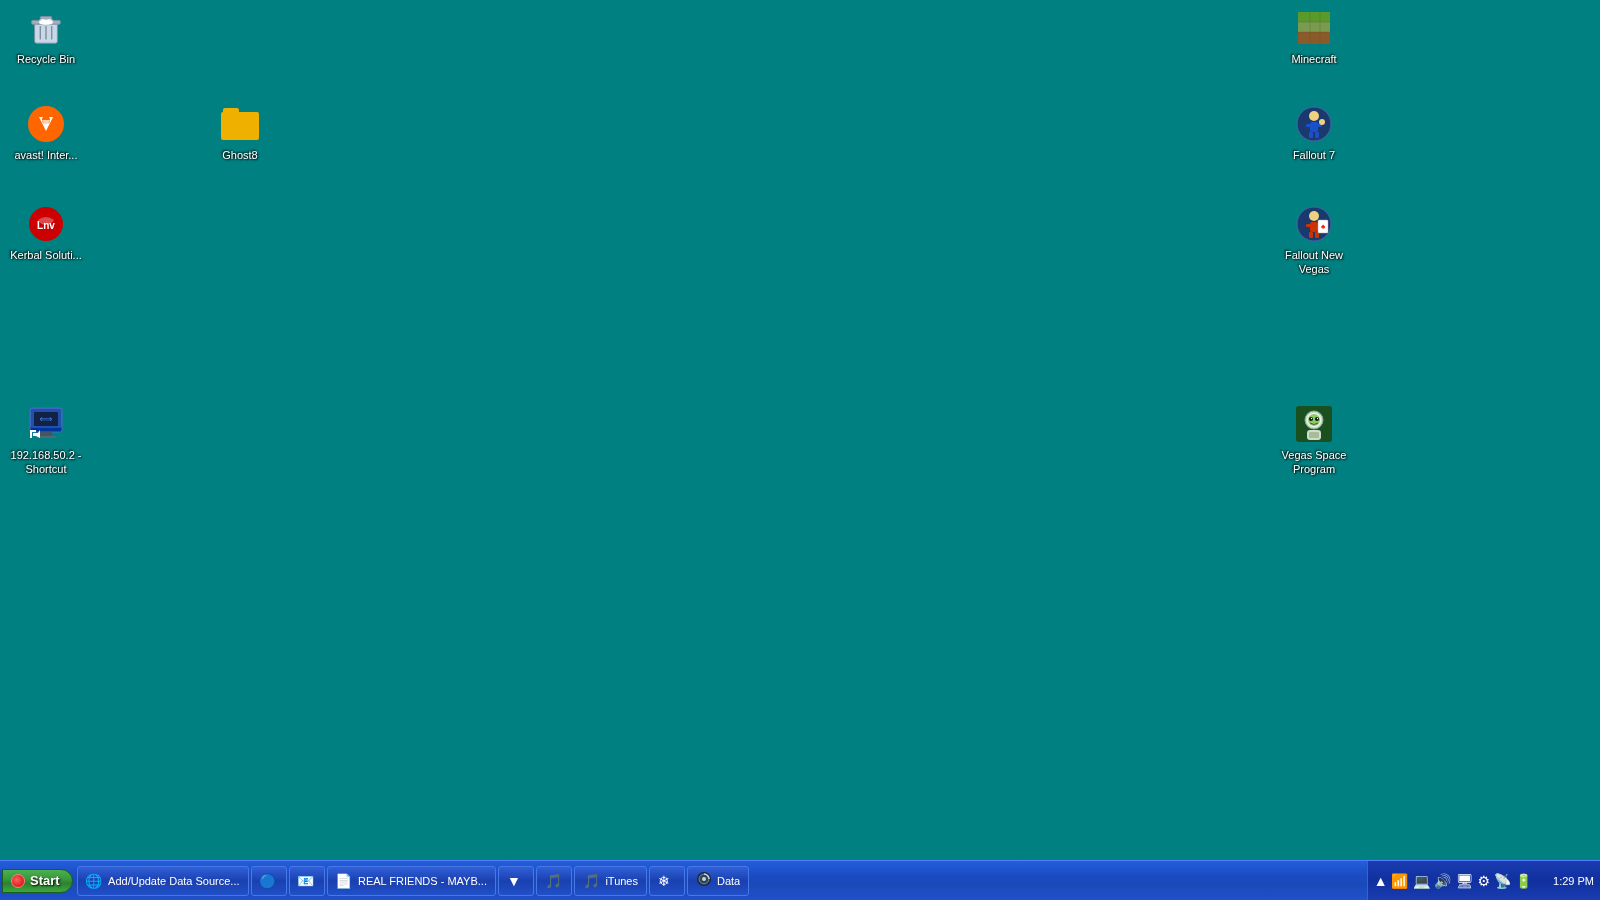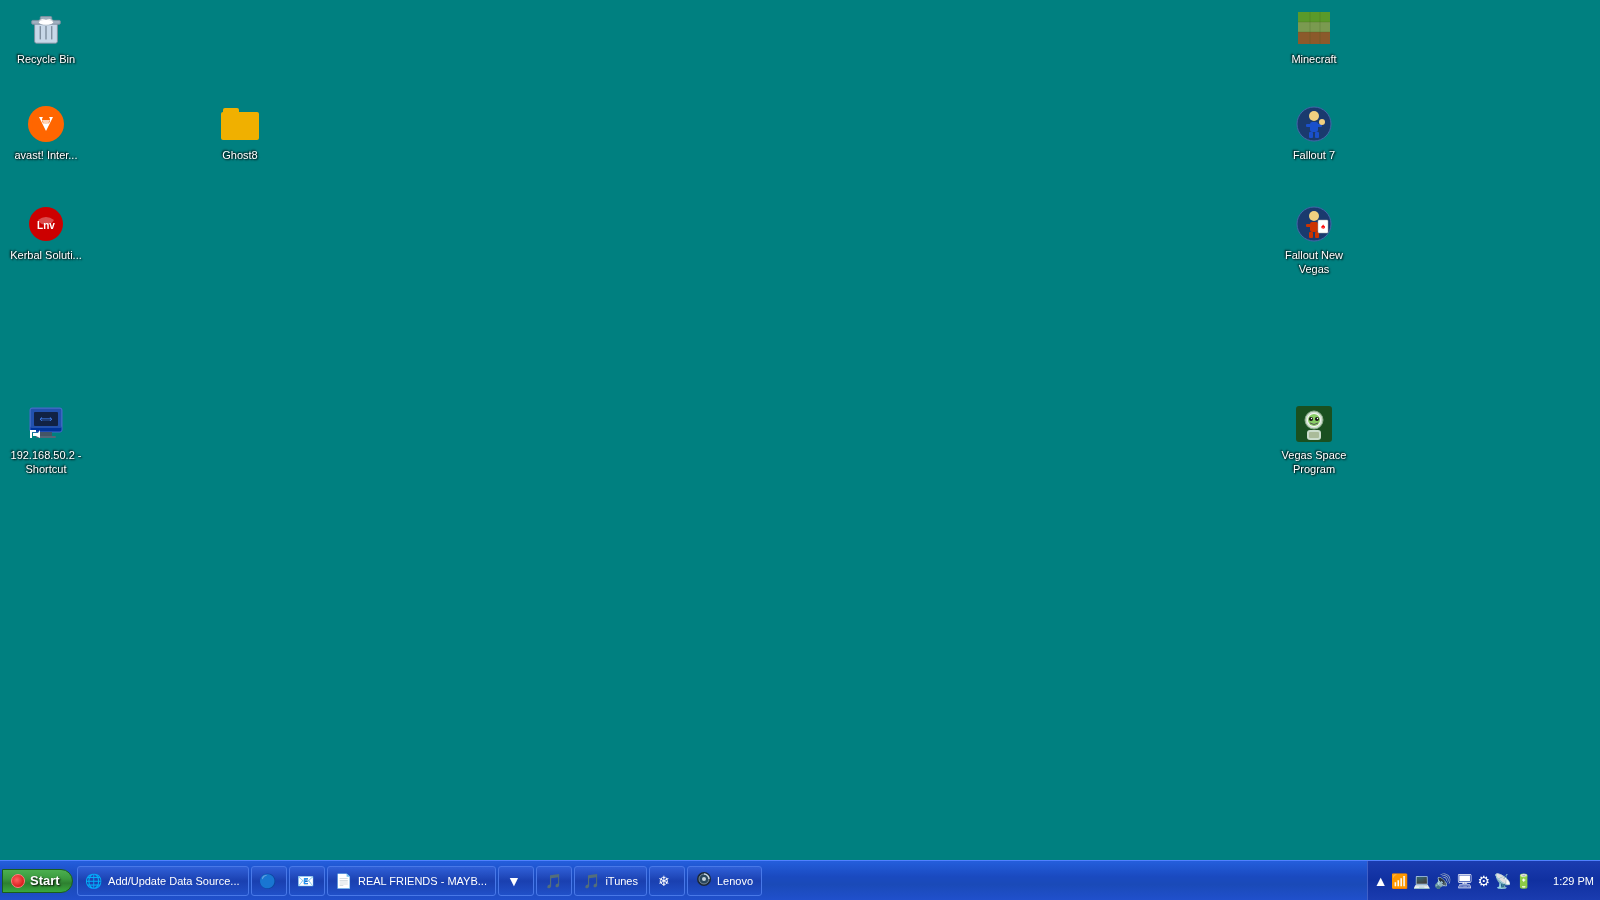--- a/index.html
+++ b/index.html
@@ -413,21 +413,21 @@
 
     <div class="taskbar-item">
       <span class="taskbar-item-icon steam-shape">
         <svg width="16" height="16" viewBox="0 0 16 16">
           <circle cx="8" cy="8" r="7" fill="#1b2838"></circle>
           <circle cx="8" cy="8" r="5" fill="#2a475e" stroke="#c6d4df" stroke-width="0.5"></circle>
           <path d="M8 3 A5 5 0 0 1 13 8" stroke="#c6d4df" stroke-width="1.5" fill="none"></path>
           <circle cx="8" cy="8" r="2" fill="#c6d4df"></circle>
         </svg>
       </span>
-      <span class="taskbar-item-text">Lenovo</span>
+      <span class="taskbar-item-text">Data</span>
     </div>
 
   </div>
 
   <div class="system-tray">
     <span class="tray-icon">▲</span>
     <span class="tray-icon">📶</span>
     <span class="tray-icon">💻</span>
     <span class="tray-icon">🔊</span>
     <span class="tray-icon">🖥</span>

